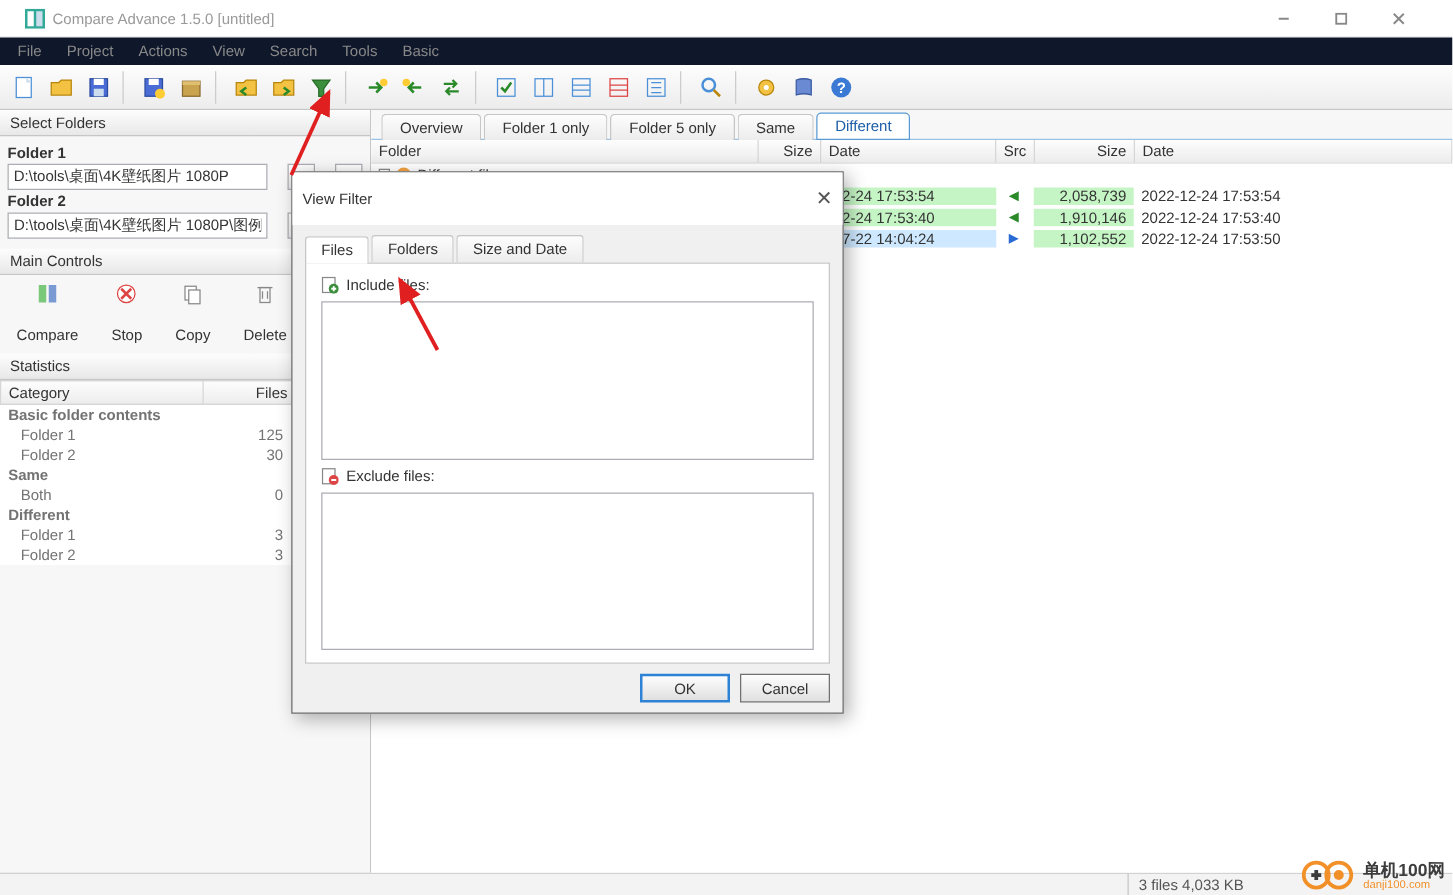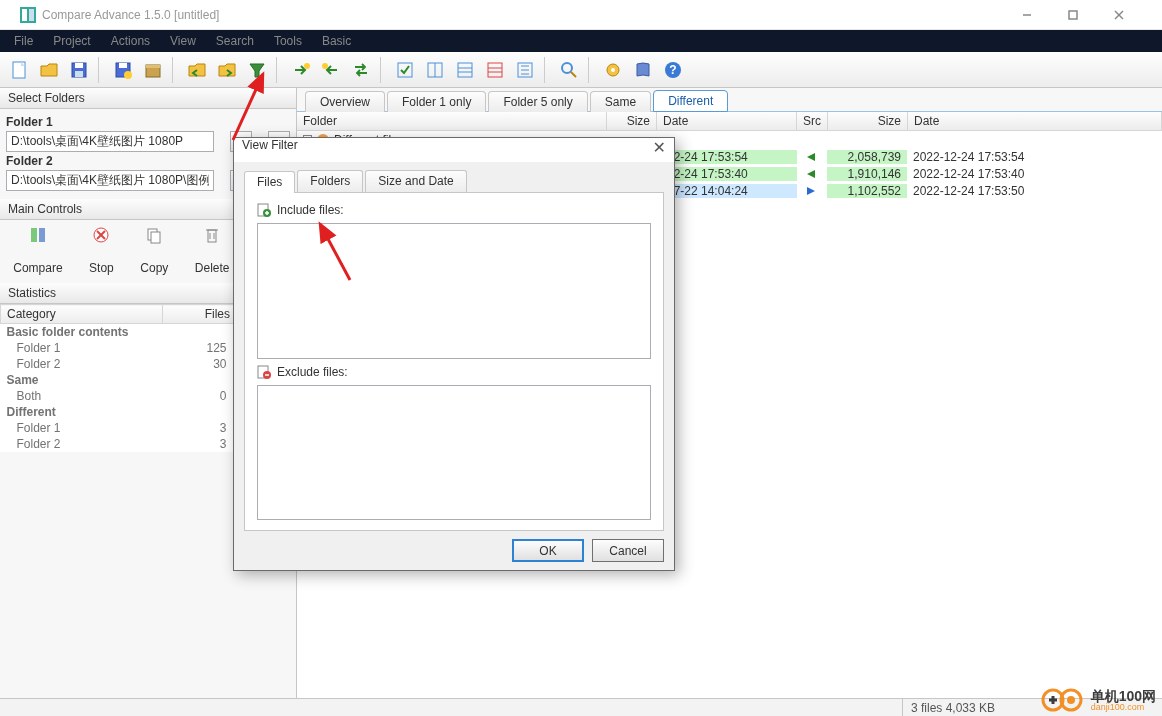--- a/index.html
+++ b/index.html
@@ -67,21 +67,21 @@
 .file-row .date1.blue { background:#cde8ff; }
 .file-row .src { flex:0 0 30px; text-align:center; }
 .file-row .size2 { flex:0 0 80px; text-align:right; background:#c5f5c5; color:#333;}
 .file-row .date2 { flex:1; color:#333; padding-left:6px;}
 
 .statusbar { height: 18px; border-top: 1px solid #c6c6c6; background: #f3f3f3; display: flex; font-size: 11px; color:#555;}
 .statusbar .seg { padding: 0 8px; border-left: 1px solid #c6c6c6; height:100%; display:flex; align-items:center;}
 
 
 .dialog { position: absolute; left: 233px; top: 137px; width: 442px; height: 434px; background: #f0f0f0; border: 1px solid #6a6a6a; box-shadow: 4px 4px 14px rgba(0,0,0,0.3); z-index:50; display:flex; flex-direction:column;}
-.dlg-title { height: 24px; display: flex; padding: 0 8px; background: #fff; color:#333;}
+.dlg-title { height: 42px; display: flex; align-items: center; padding: 0 8px; background: #fff; color:#333;}
 .dlg-title .t { flex:1; }
 .dlg-close { cursor:pointer; font-size:16px; color:#555;}
 .dlg-body { flex:1; padding: 8px 10px; display:flex; flex-direction:column;}
 .dlg-tabs { display:flex; height:22px;}
 .dlg-tab { padding: 3px 12px; border:1px solid #c6c6c6; border-bottom:none; background:linear-gradient(#fdfdfd,#ececec); border-top-left-radius:3px; border-top-right-radius:3px; margin-right:2px; cursor:pointer; color:#333;}
 .dlg-tab.active { background:#fff; position:relative; top:1px; z-index:2;}
 .dlg-panel { flex:1; border:1px solid #c6c6c6; background:#fff; padding:10px 12px; display:flex; flex-direction:column; gap:6px;}
 .dlg-label { display:flex; align-items:center; gap:6px; color:#333;}
 .dlg-textarea { flex:1; border:1px solid #abadb3; background:#fff; resize:none; padding:4px; position:relative;}
 .dlg-textarea::-webkit-scrollbar { width:16px; }

